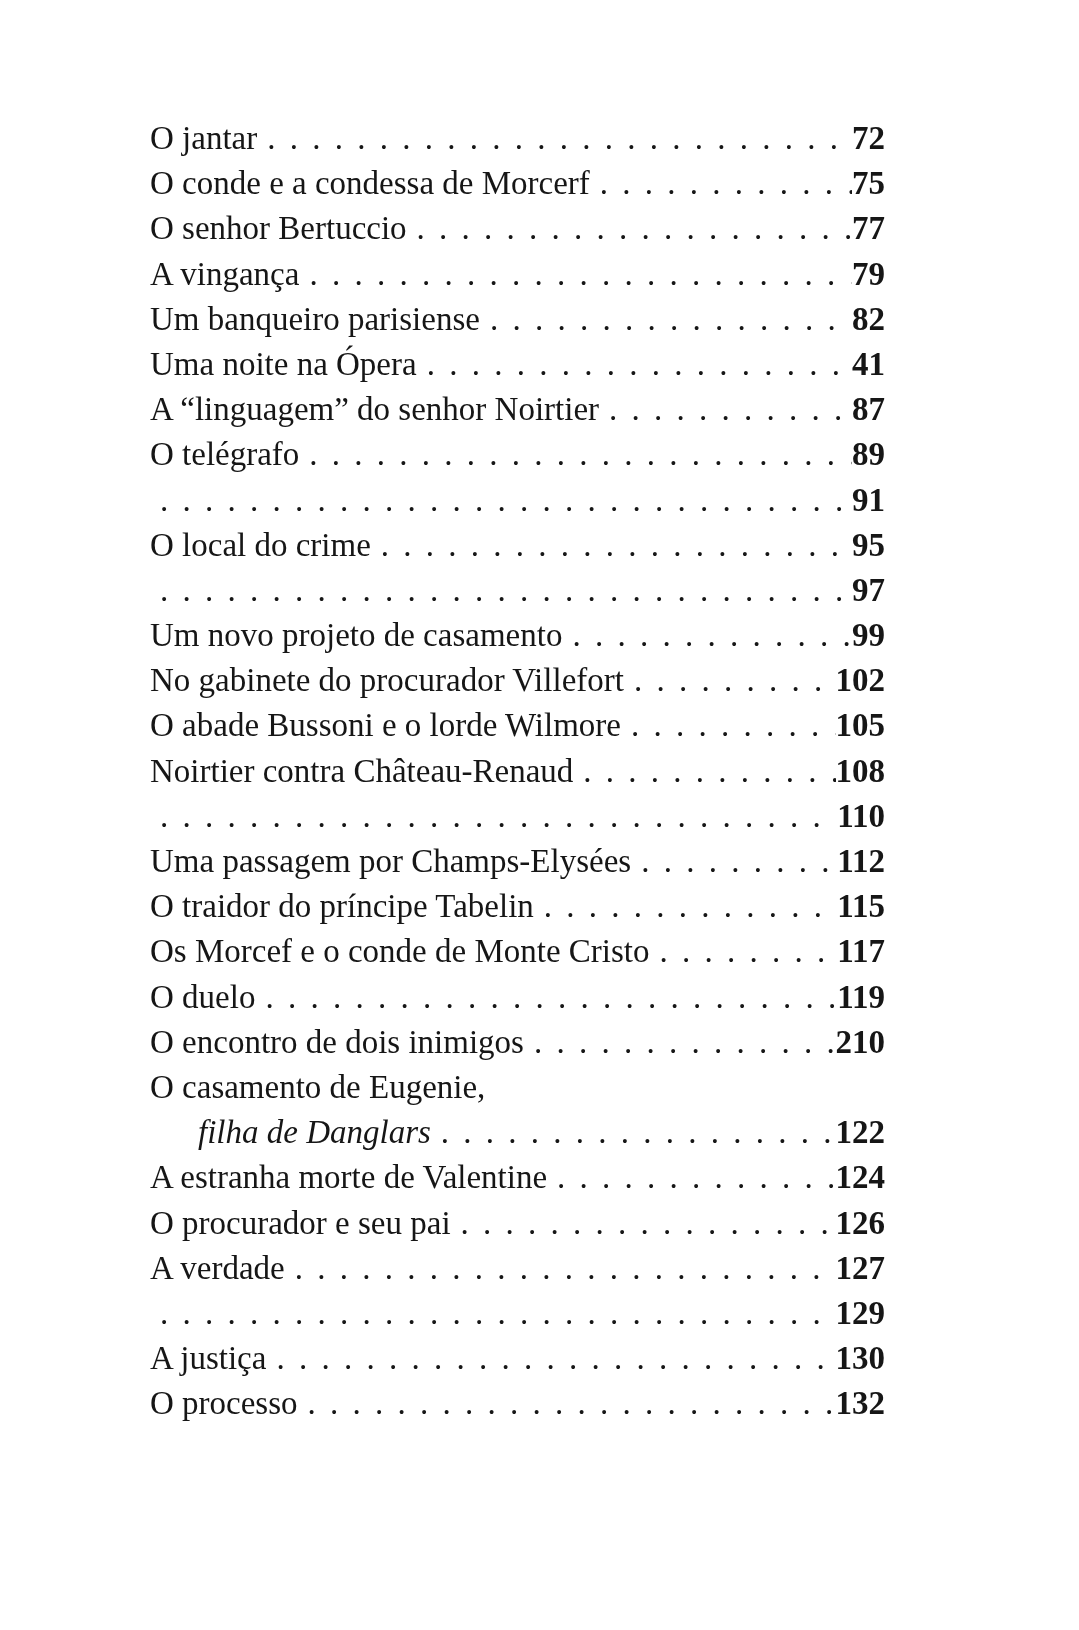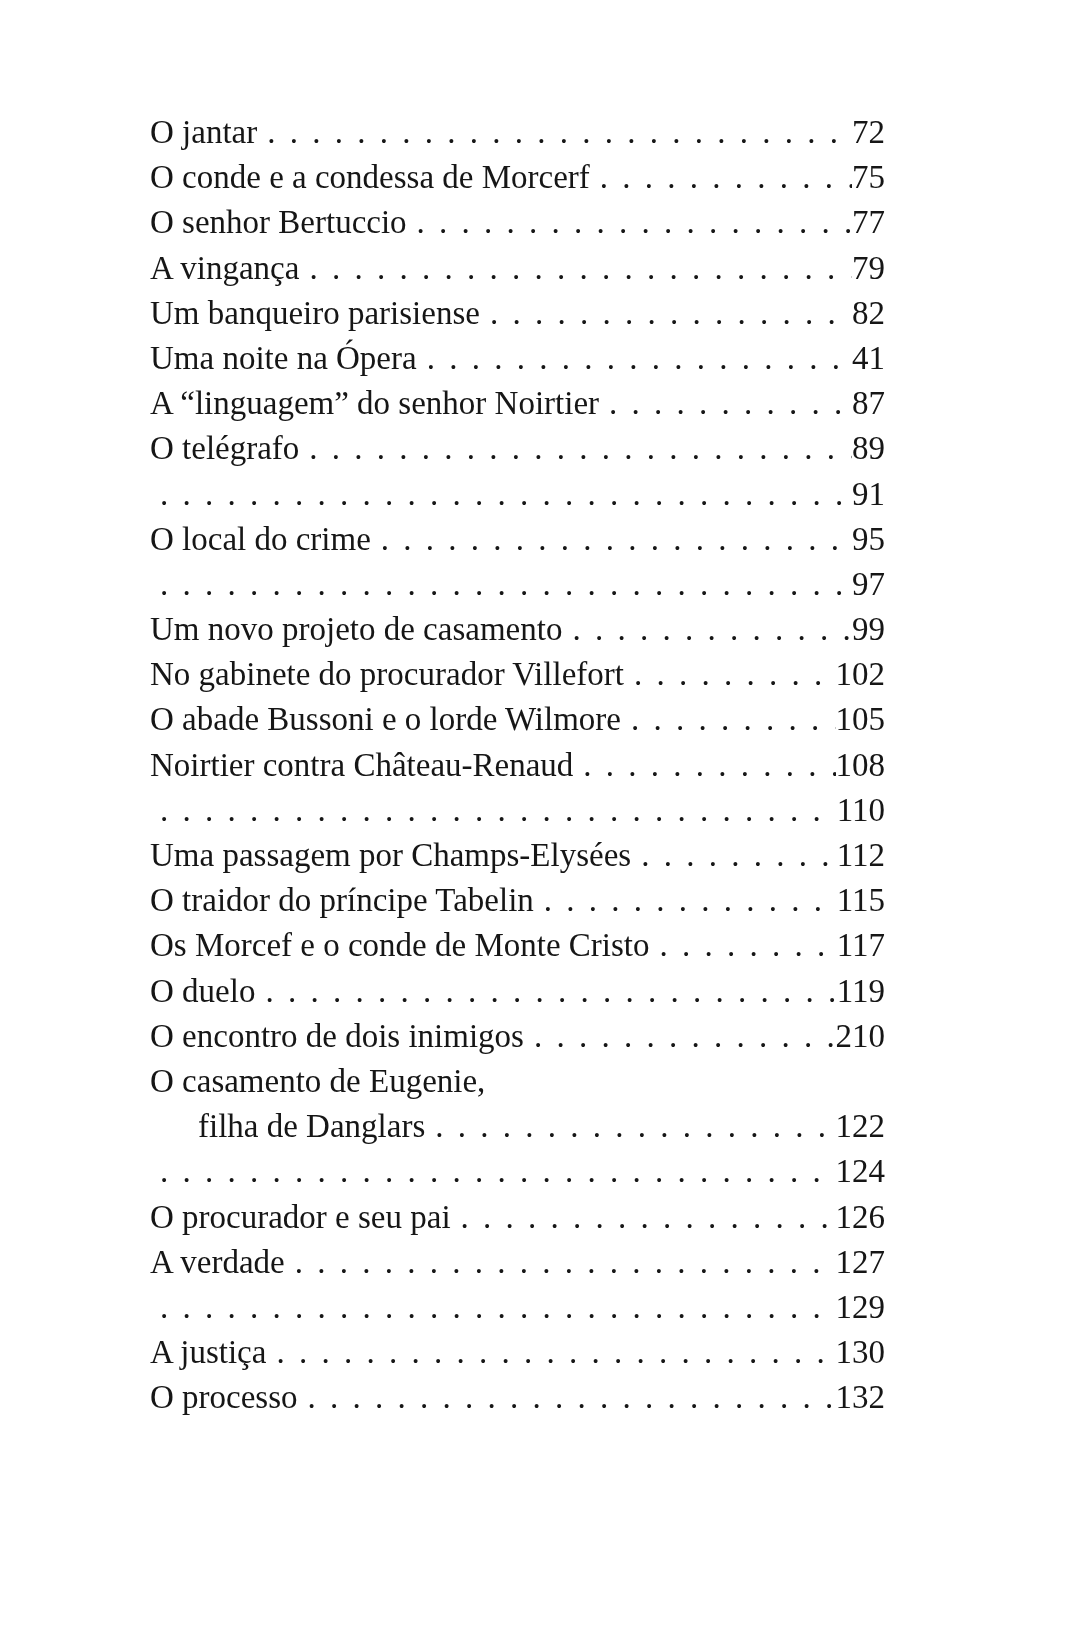--- a/index.html
+++ b/index.html
@@ -11,51 +11,53 @@
     height: 1630px;
     background: #ffffff;
     position: relative;
     font-family: "Liberation Serif", "DejaVu Serif", serif;
     color: #161616;
     overflow: hidden;
   }
   .toc {
     position: absolute;
     left: 150px;
-    top: 110px;
+    top: 116px;
     width: 735px;
   }
   .row {
     display: flex;
     align-items: baseline;
     font-size: 33px;
     line-height: 45.2px;
     height: 45.2px;
   }
   .title {
     white-space: nowrap;
     flex-shrink: 0;
   }
   .row.continuation .title {
     padding-left: 48px;
+    font-style: italic;
   }
   .dots {
     flex: 1 1 auto;
     min-width: 0;
     overflow: hidden;
     white-space: nowrap;
     text-align: right;
     letter-spacing: 3px;
     padding-left: 10px;
     padding-right: 8px;
   }
   .page-num {
     flex-shrink: 0;
     white-space: nowrap;
     text-align: right;
+    font-weight: bold;
   }
 </style>
 </head>
 <body>
 
 <div class="toc" id="toc-list">
   <div class="row">
     <span class="title">O jantar</span>
     <span class="dots" aria-hidden="true">. . . . . . . . . . . . . . . . . . . . . . . . . . . . . . . . . . . . . . . . . . . . . . . . . . . . . . . . . . . .</span>
     <span class="page-num">72</span>
@@ -183,20 +185,21 @@
 
   </div>
 
   <div class="row continuation">
     <span class="title">filha de Danglars</span>
     <span class="dots" aria-hidden="true">. . . . . . . . . . . . . . . . . . . . . . . . . . . . . . . . . . . . . . . . . . . . . . . . . . . . . . . . . . . .</span>
     <span class="page-num">122</span>
   </div>
 
   <div class="row">
+    <span class="title">A estranha morte de Valentine</span>
     <span class="dots" aria-hidden="true">. . . . . . . . . . . . . . . . . . . . . . . . . . . . . . . . . . . . . . . . . . . . . . . . . . . . . . . . . . . .</span>
     <span class="page-num">124</span>
   </div>
 
   <div class="row">
     <span class="title">O procurador e seu pai</span>
     <span class="dots" aria-hidden="true">. . . . . . . . . . . . . . . . . . . . . . . . . . . . . . . . . . . . . . . . . . . . . . . . . . . . . . . . . . . .</span>
     <span class="page-num">126</span>
   </div>
 

